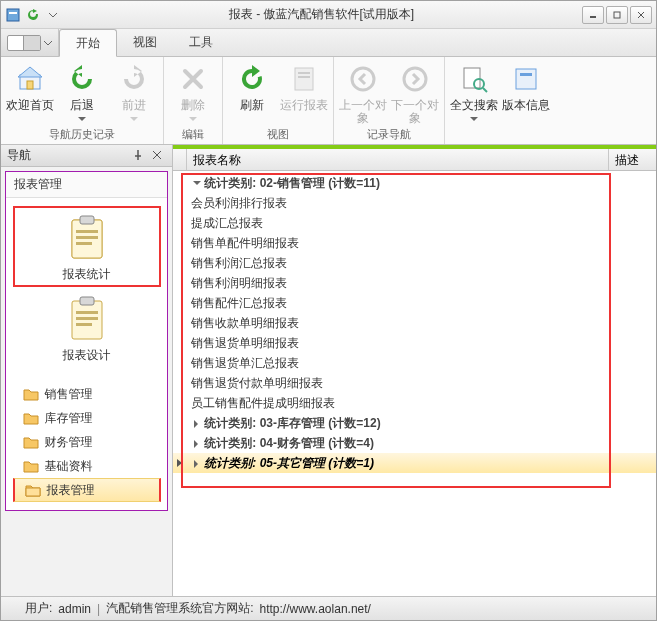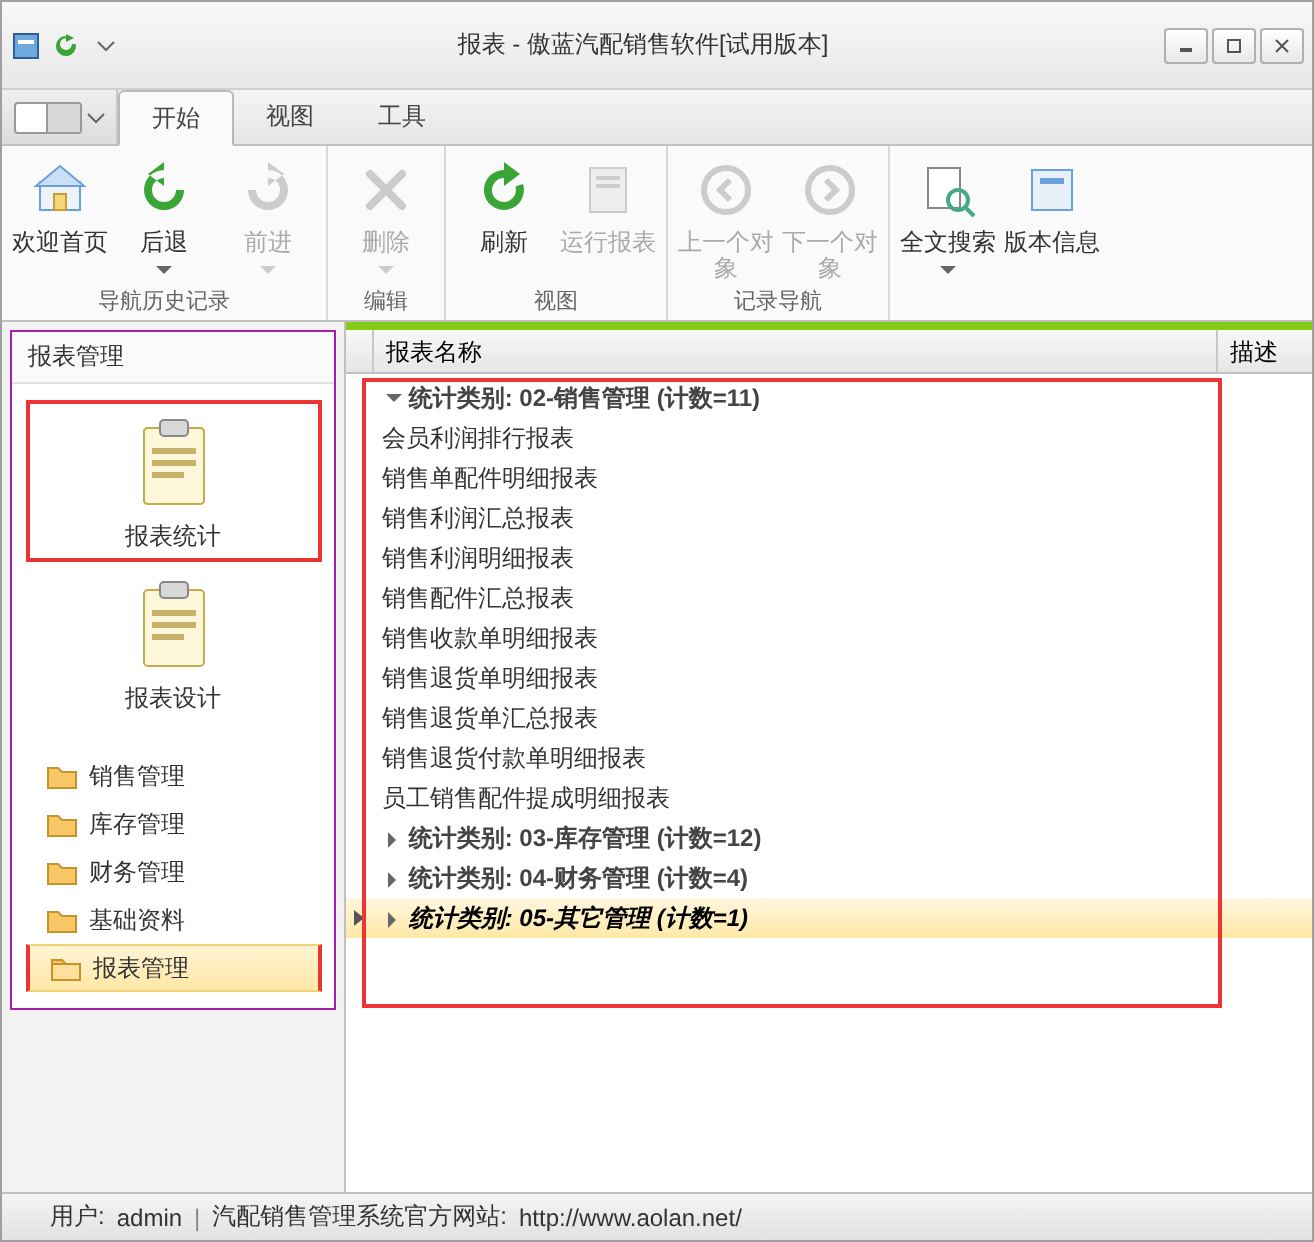--- a/index.html
+++ b/index.html
@@ -1,18 +1,18 @@
 <!DOCTYPE html>
 <html><head>
 <meta charset="utf-8">
 <style>
 * { margin: 0; padding: 0; box-sizing: border-box; font-family: "Microsoft YaHei", SimSun, sans-serif; font-size: 12px; }
 body { background: #fff; width: 657px; height: 621px; overflow: hidden; border: 1px solid #a0a0a0; display: flex; flex-direction: column; }
 
-.titlebar { height: 44px; background: linear-gradient(#f8f8f8, #e8e8e8); display: flex; align-items: center; padding: 0 4px; border-bottom: 1px solid #d0d0d0; }
+.titlebar { height: 28px; background: linear-gradient(#f8f8f8, #e8e8e8); display: flex; align-items: center; padding: 0 4px; border-bottom: 1px solid #d0d0d0; }
 .tb-left { display: flex; gap: 4px; }
 .tb-icon { width: 16px; height: 16px; display: inline-flex; align-items: center; justify-content: center; }
 .tb-title { flex: 1; text-align: center; color: #333; }
 .tb-ctrl { display: flex; gap: 2px; }
 .tb-btn { width: 22px; height: 18px; border: 1px solid #b0b0b0; border-radius: 2px; background: linear-gradient(#fff,#e8e8e8); display: flex; align-items: center; justify-content: center; color: #666; }
 
 .tabs-row { height: 28px; background: linear-gradient(#f4f4f4,#e6e6e6); display: flex; align-items: stretch; border-bottom: 1px solid #c0c0c0; }
 .tabs-left { width: 58px; display: flex; align-items: center; justify-content: center; border-right: 1px solid #c8c8c8; background: linear-gradient(#f0f0f0,#dcdcdc); }
 .view-icon { width: 34px; height: 16px; border: 1px solid #999; border-radius: 2px; background: #fff; display: flex; }
 .view-icon div { flex: 1; border-right: 1px solid #999; }
@@ -248,20 +248,30 @@
           </div>
         <div class="rib-label">版本信息</div>
       </div>
     </div>
     <div class="rib-grp-title">&nbsp;</div>
   </div>
 </div>
 
 <div class="body-row">
   <div class="nav-pane">
+    <div class="nav-header">
+      <span>导航</span>
+      <span class="sp"></span>
+      <span class="pin"><svg width="12" height="12">
+            <path d="M6 1v6M3 7h6M6 7v4" stroke="#555" stroke-width="1.5"></path>
+          </svg></span>
+      <span class="close-x"><svg width="10" height="10">
+            <path d="M1 1l8 8M9 1l-8 8" stroke="#555"></path>
+          </svg></span>
+    </div>
     <div class="nav-body">
       <div class="nav-card">
         <div class="nav-card-title">报表管理</div>
         <div class="nav-card-body">
           <div class="big-icon-box hl">
             <svg class="clip-ico" viewBox="0 0 42 48">
                 <rect x="6" y="6" width="30" height="38" rx="2" fill="#fff" stroke="#caa94a"></rect>
                 <rect x="6" y="6" width="30" height="38" rx="2" fill="#fef7da" stroke="#caa94a"></rect>
                 <rect x="14" y="2" width="14" height="8" rx="2" fill="#d8d8d8" stroke="#888"></rect>
                 <rect x="10" y="16" width="22" height="3" fill="#c8b26a"></rect>
@@ -333,20 +343,24 @@
           <span class="cell"><svg width="10" height="10" style="vertical-align:middle">
               <path d="M2 3l4 4 4-4" fill="#666"></path>
             </svg> <span>统计类别: 02-销售管理 (计数=11)</span></span>
         </div>
       <div class="grid-row">
           <span class="gut"></span>
           <span class="cell indent1">会员利润排行报表</span>
         </div>
       <div class="grid-row">
           <span class="gut"></span>
+          <span class="cell indent1">提成汇总报表</span>
+        </div>
+      <div class="grid-row">
+          <span class="gut"></span>
           <span class="cell indent1">销售单配件明细报表</span>
         </div>
       <div class="grid-row">
           <span class="gut"></span>
           <span class="cell indent1">销售利润汇总报表</span>
         </div>
       <div class="grid-row">
           <span class="gut"></span>
           <span class="cell indent1">销售利润明细报表</span>
         </div>

